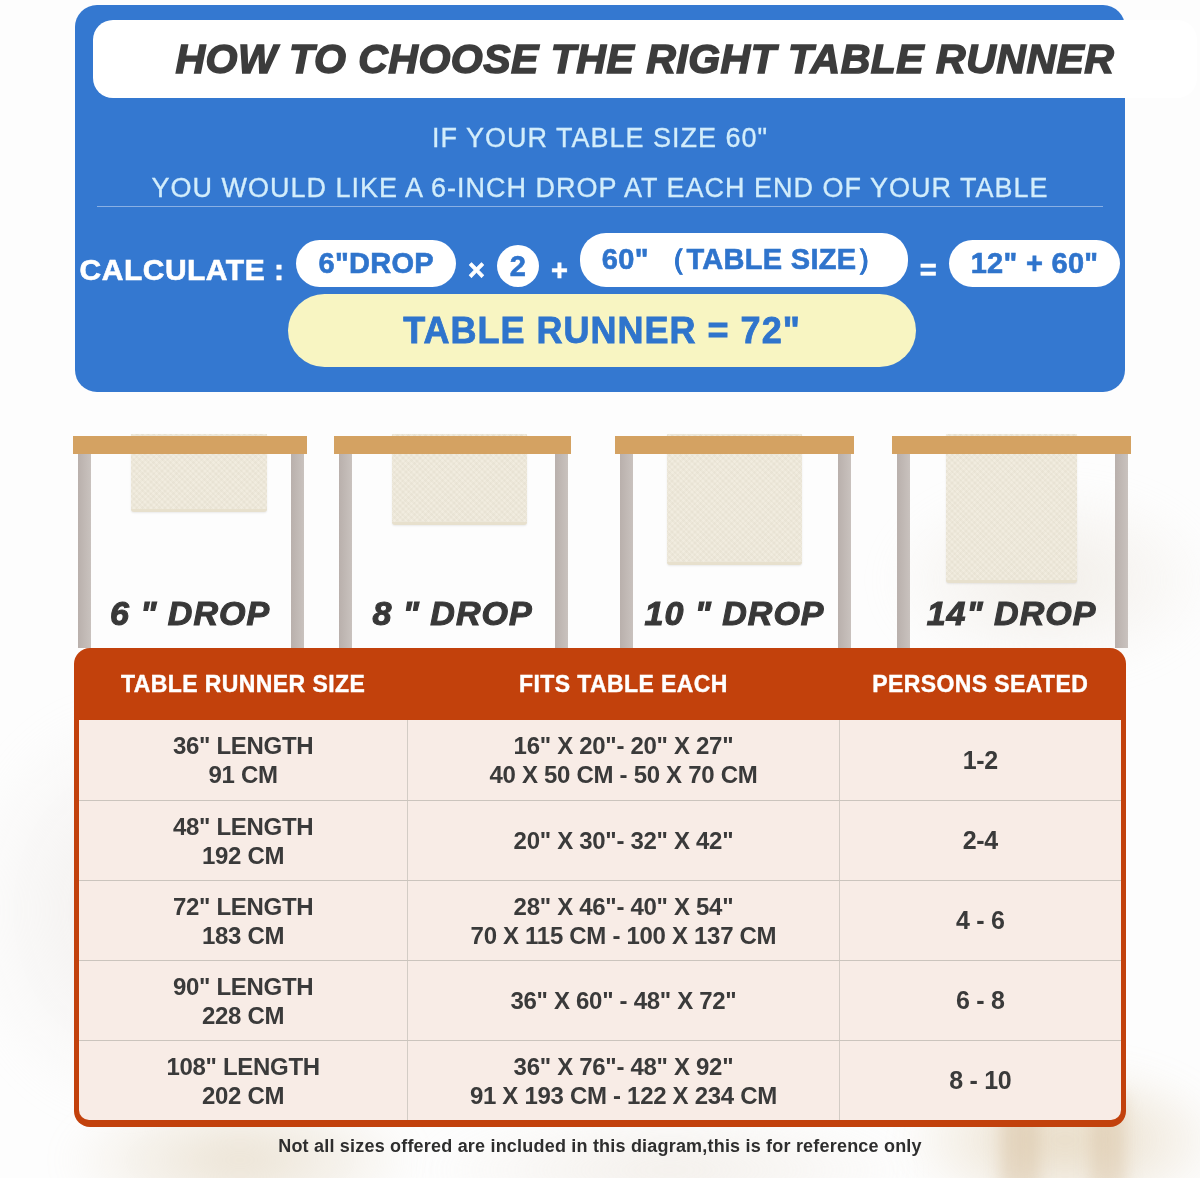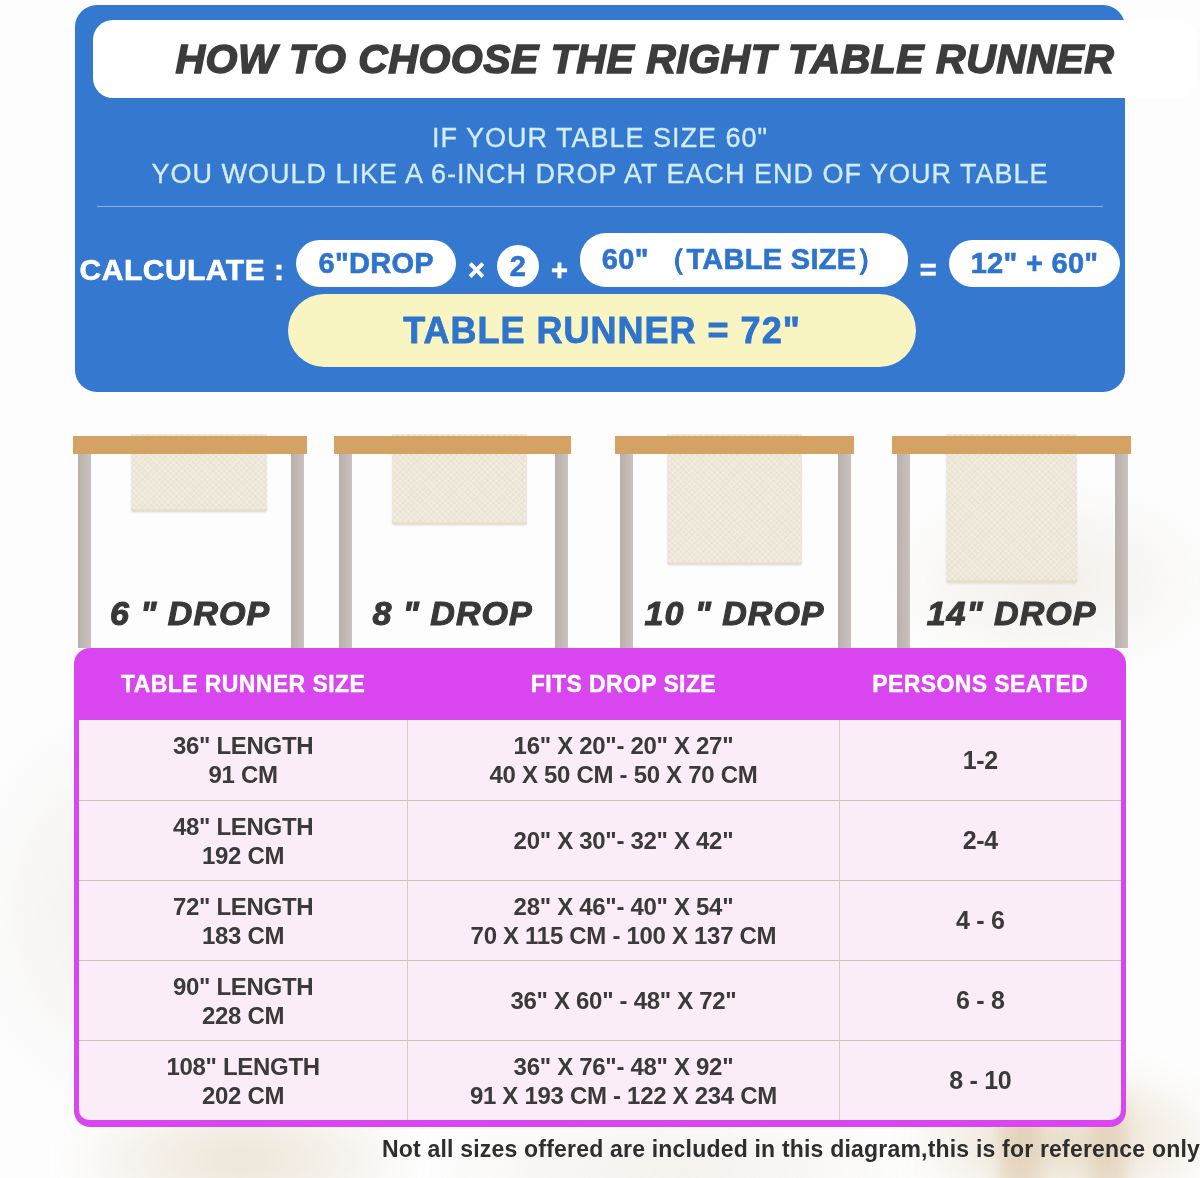--- a/index.html
+++ b/index.html
@@ -32,21 +32,21 @@
   .title-box h1 {
     font-size:41px; font-weight:700; font-style:italic; color:#3c3c3c;
     -webkit-text-stroke:1.5px #3c3c3c; letter-spacing:.5px; white-space:nowrap;
   }
   .intro {
     position:absolute; left:0; width:100%; text-align:center;
     color:#d2edfb; font-size:27px; letter-spacing:1px;
     -webkit-text-stroke:.3px #d2edfb; white-space:nowrap;
   }
   .intro.l1 { top:118px; }
-  .intro.l2 { top:154px; }
+  .intro.l2 { top:168px; }
   .tp-divider { position:absolute; left:22px; right:22px; top:201px; height:1px; background:rgba(255,255,255,.42); }
 
   .calc-row {
     position:absolute; left:0; top:224px; width:100%; height:58px;
     display:flex; align-items:flex-end; justify-content:center; gap:12px;
     white-space:nowrap;
   }
   .calc-label {
     color:#ffffff; font-size:30px; font-weight:700;
     -webkit-text-stroke:.6px #ffffff; letter-spacing:.5px;
@@ -104,21 +104,21 @@
   .diagram.d2 { left:334px; width:237px; }
   .diagram.d2 .runner { left:58px; width:135px; height:91px; }
   .diagram.d3 { left:615px; width:239px; }
   .diagram.d3 .runner { left:52px; width:135px; height:131px; }
   .diagram.d4 { left:892px; width:239px; }
   .diagram.d4 .runner { left:54px; width:131px; height:149px; }
 
   
   .size-panel {
     position:absolute; left:74px; top:648px; width:1052px; height:479px;
-    background:#d946ef; border-radius:16px; padding:0 5px 7px 5px;
+    background:#c2410c; border-radius:16px; padding:0 5px 7px 5px;
   }
   .thead {
     height:72px; display:grid; grid-template-columns:31.5% 41.5% 27%;
     align-items:center;
   }
   .thead .hcell {
     text-align:center; color:#ffffff; font-size:23px; font-weight:700;
     letter-spacing:.4px; -webkit-text-stroke:.4px #ffffff;
   }
   .tbody {
@@ -131,22 +131,22 @@
   .trow + .trow { border-top:1px solid #cbc4bd; }
   .cell {
     display:flex; flex-direction:column; align-items:center; justify-content:center;
     text-align:center; color:#3a3a3a; font-weight:700; font-size:24px;
     line-height:29px; letter-spacing:-.3px;
   }
   .cell.c2 { border-left:1px solid #d3ccc5; border-right:1px solid #d3ccc5; }
   .cell.c3 { font-size:25px; }
 
   .footnote {
-    position:absolute; left:0; top:1136px; width:100%; text-align:right;
-    font-size:23px; font-weight:700; color:#2e2e2e; letter-spacing:.2px;
+    position:absolute; left:0; top:1136px; width:100%; text-align:center;
+    font-size:18px; font-weight:700; color:#2e2e2e; letter-spacing:.2px;
   }
 </style>
 </head>
 <body>
 
 <div class="page">
 
   <div class="blob b1"></div>
   <div class="blob b2"></div>
   <div class="blob b3"></div>
@@ -204,21 +204,21 @@
     <div class="runner"></div>
     <div class="ttop"></div>
     <div class="leg l"></div>
     <div class="leg r"></div>
     <div class="dlabel">14" DROP</div>
   </div>
 
   <section class="size-panel">
     <div class="thead">
       <div class="hcell">TABLE RUNNER SIZE</div>
-      <div class="hcell">FITS DROP SIZE</div>
+      <div class="hcell">FITS TABLE EACH</div>
       <div class="hcell">PERSONS SEATED</div>
     </div>
     <div class="tbody">
 
       <div class="trow">
         <div class="cell c1">
           <div>36" LENGTH</div>
           <div>91 CM</div>
         </div>
         <div class="cell c2">

